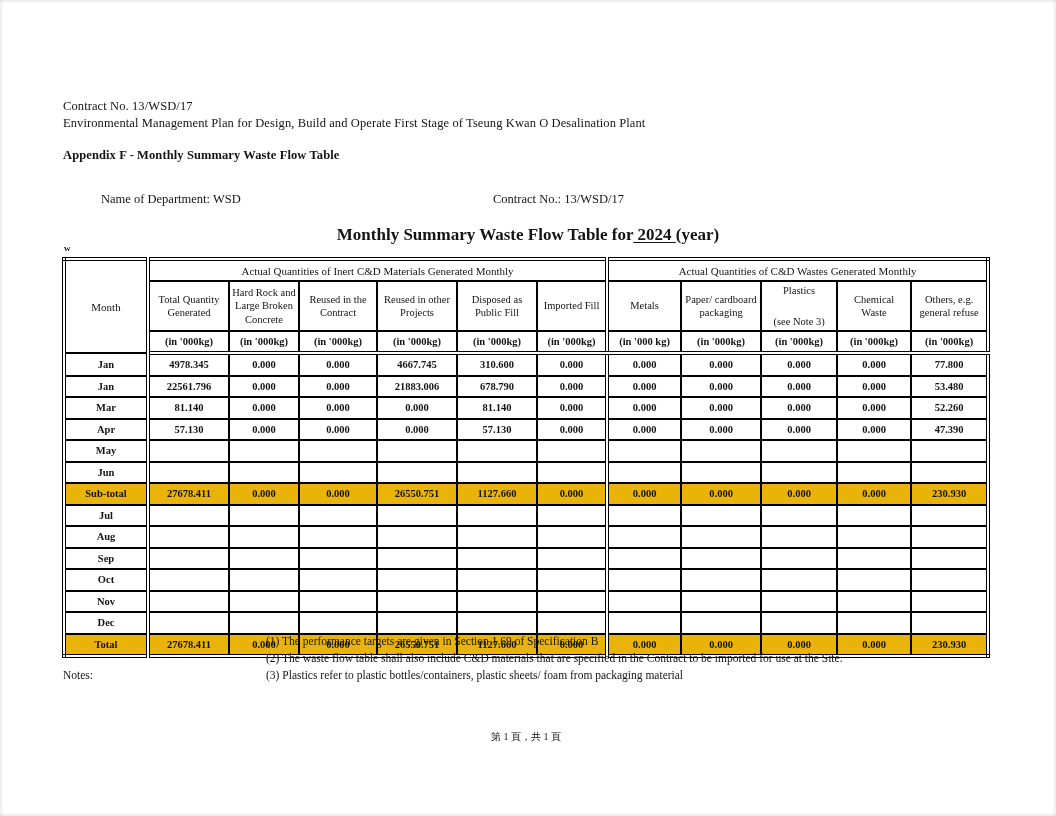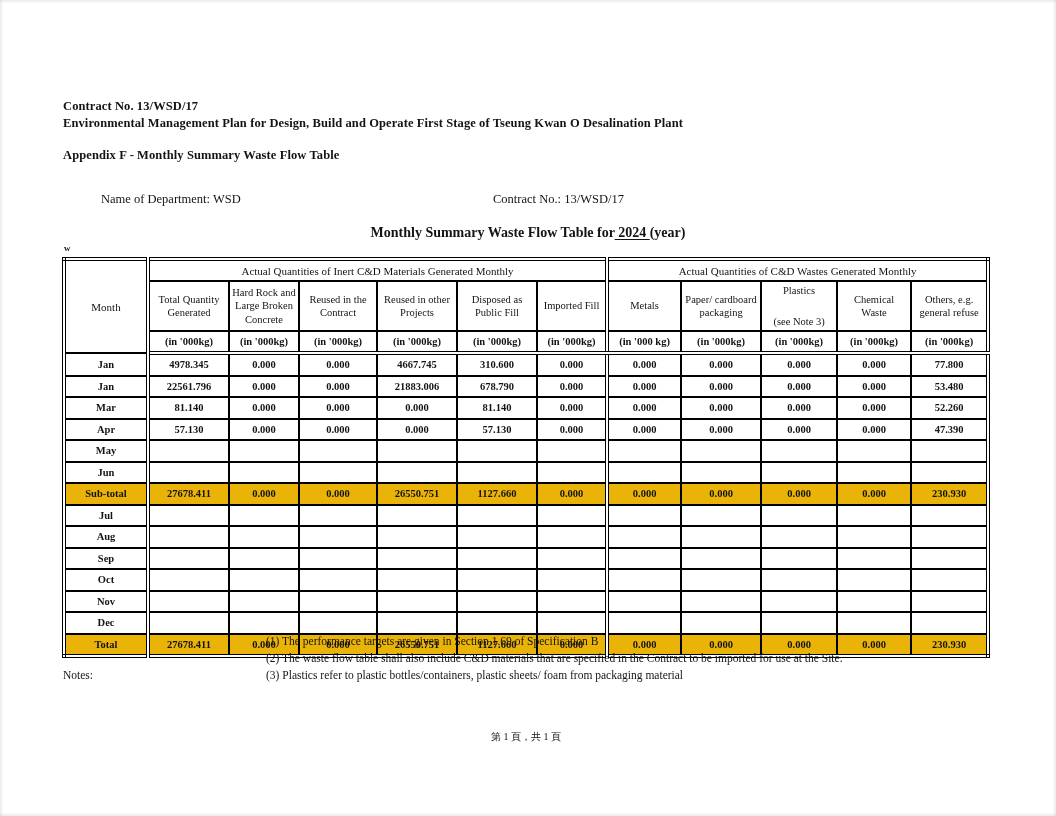--- a/index.html
+++ b/index.html
@@ -14,34 +14,34 @@
     background: #ffffff;
     font-family: "Liberation Serif", "DejaVu Serif", serif;
     color: #141414;
     overflow: hidden;
     box-shadow: inset 0 0 4px rgba(0,0,0,0.18);
   }
   .abs { position: absolute; }
 
   .hdr-bold {
     font-size: 12.5px;
-    font-weight: bold;
+    font-weight: normal;
     letter-spacing: 0.1px;
     white-space: nowrap;
   }
   .hdr-normal {
     font-size: 12.5px;
     font-weight: normal;
     white-space: nowrap;
     margin-left: 38px;
   }
   .doc-title {
     left: 0; right: 0;
     text-align: center;
-    font-size: 14px;
+    font-size: 17px;
     font-weight: bold;
     white-space: nowrap;
   }
   .doc-title .year-underline {
     text-decoration: underline;
     text-underline-offset: 2px;
   }
   .stray-mark {
     font-size: 9px;
     font-weight: bold;

